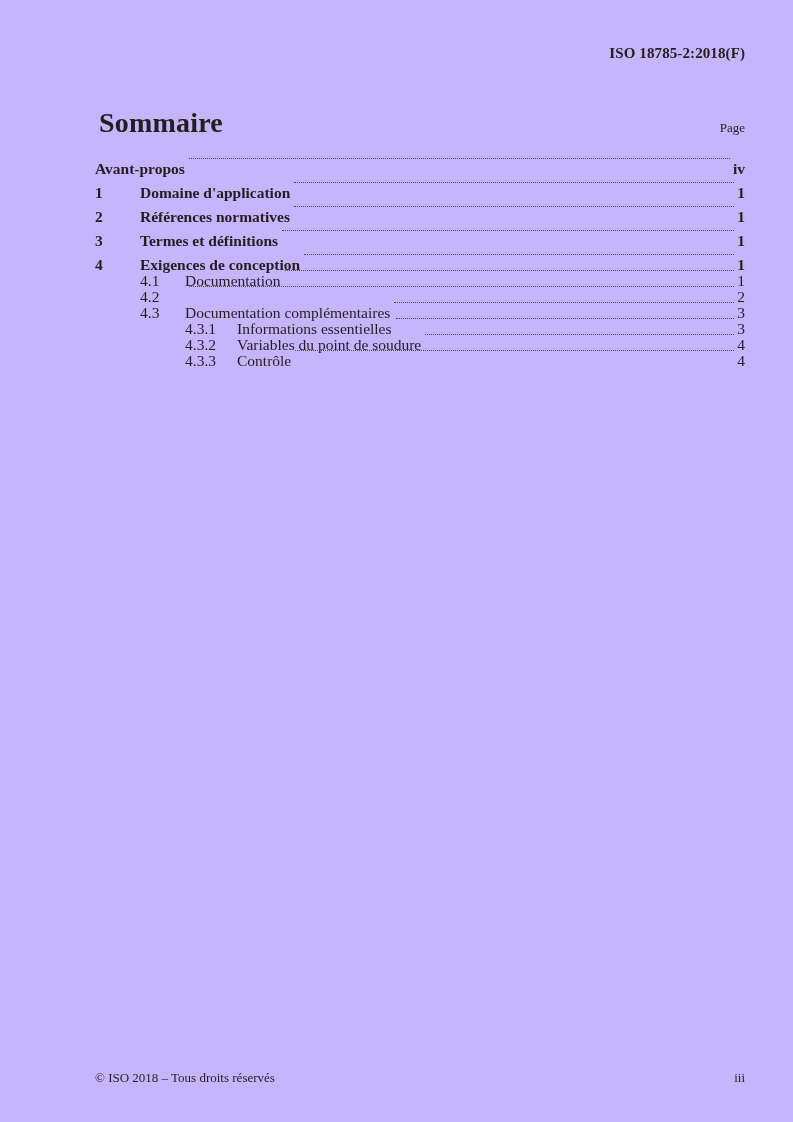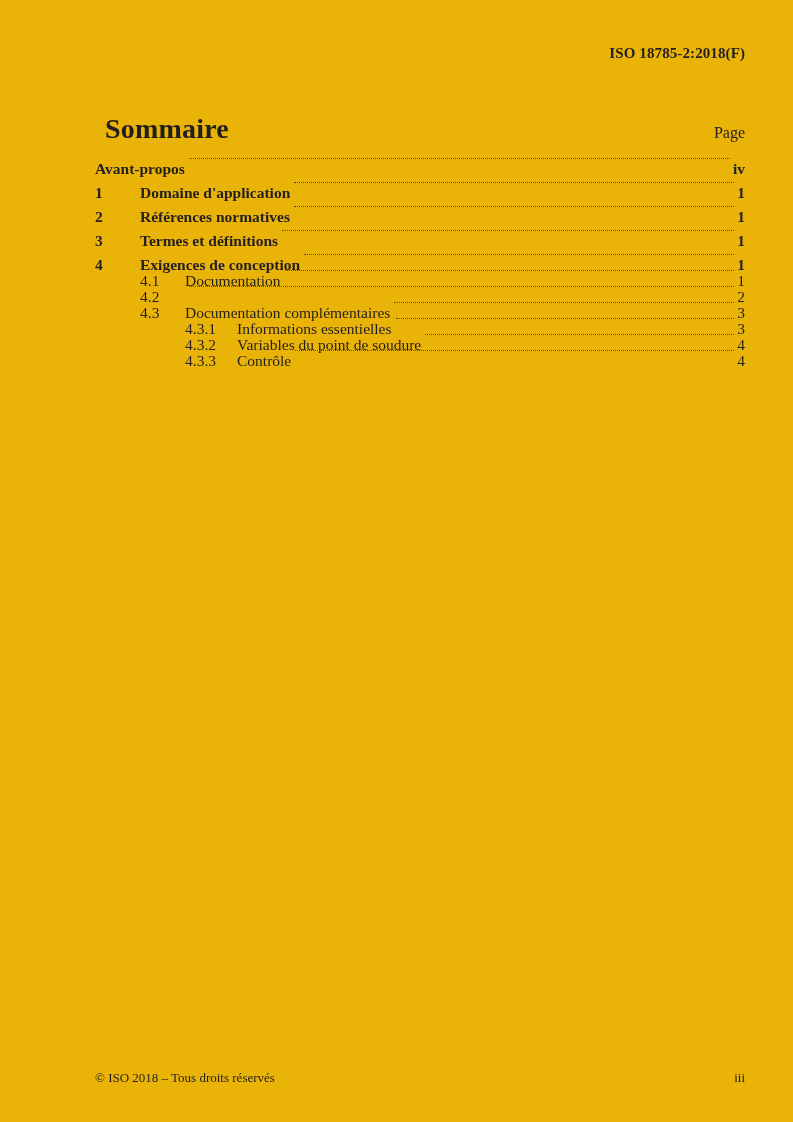--- a/index.html
+++ b/index.html
@@ -10,48 +10,48 @@
   body {
     width: 793px;
     height: 1122px;
     position: relative;
     font-family: "Liberation Serif", serif;
     color: #231f20;
   }
   .page {
     position: absolute;
     inset: 0;
-    background: #eab308;
+    background: #c4b5fd;
     overflow: hidden;
   }
   .doc-ref {
     position: absolute;
     top: 45px;
     right: 48px;
     font-size: 15px;
     font-weight: bold;
     letter-spacing: 0.1px;
   }
   .toc-header {
     position: absolute;
     left: 95px;
     right: 48px;
     top: 103px;
     display: flex;
     justify-content: space-between;
     align-items: baseline;
   }
   .toc-title {
-    margin: 10px;
+    margin: 4px;
     font-size: 28px;
     font-weight: bold;
     letter-spacing: 0.2px;
   }
   .page-col-label {
-    font-size: 16px;
+    font-size: 13px;
     font-weight: normal;
   }
   .toc {
     position: absolute;
     left: 95px;
     right: 48px;
     top: 153px;
   }
   .toc-row {
     display: flex;

